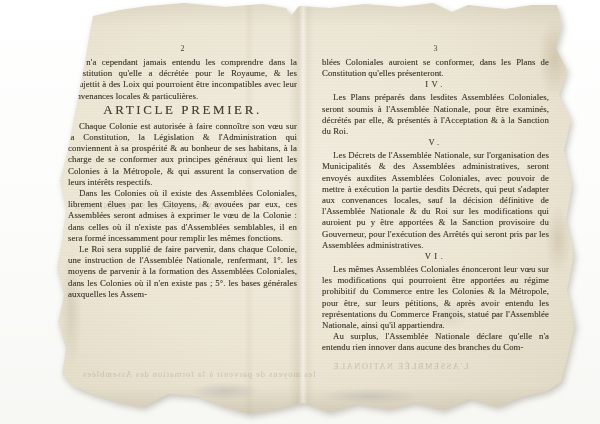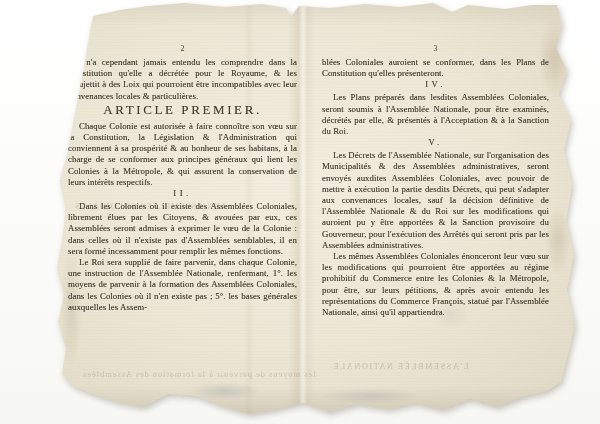--- a/index.html
+++ b/index.html
@@ -73,32 +73,33 @@
       <div class="stain stain-c"></div>
       <div class="stain stain-d"></div>
       <div class="stain stain-e"></div>
       <div class="stain stain-f"></div>
 
       <div class="page page-left">
         <div class="pagenum">2</div>
         <p class="body">elle n'a cependant jamais entendu les comprendre dans la Constitution qu'elle a décrétée pour le Royaume, &amp; les assujettit à des Loix qui pourroient être incompatibles avec leur convenances locales &amp; particulières.</p>
         <div class="heading article">ARTICLE PREMIER.</div>
         <p class="body indent">Chaque Colonie est autorisée à faire connoître son vœu sur la Constitution, la Législation &amp; l'Administration qui conviennent à sa prospérité &amp; au bonheur de ses habitans, à la charge de se conformer aux principes généraux qui lient les Colonies à la Métropole, &amp; qui assurent la conservation de leurs intérêts respectifs.</p>
-        <div class="heading">II.</div>
         <p class="body indent">Dans les Colonies où il existe des Assemblées Coloniales, librement élues par les Citoyens, &amp; avouées par eux, ces Assemblées seront admises à exprimer le vœu de la Colonie : dans celles où il n'existe pas d'Assemblées semblables, il en sera formé incessamment pour remplir les mêmes fonctions.</p>
         <p class="body indent">Le Roi sera supplié de faire parvenir, dans chaque Colonie, une instruction de l'Assemblée Nationale, renfermant, 1°. les moyens de parvenir à la formation des Assemblées Coloniales, dans les Colonies où il n'en existe pas ; 5°. les bases générales auxquelles les Assem-</p>
         <div class="bleed bleed-left-mid">AUX ASSEMBLÉES COLONIALES</div>
         <div class="bleed bleed-left-bottom">les moyens de parvenir à la formation des Assemblées</div>
       </div>
 
       <div class="page page-right">
         <div class="pagenum">3</div>
         <p class="body">blées Coloniales auroient se conformer, dans les Plans de Constitution qu'elles présenteront.</p>
         <div class="heading">IV.</div>
         <p class="body indent">Les Plans préparés dans lesdites Assemblées Coloniales, seront soumis à l'Assemblée Nationale, pour être examinés, décrétés par elle, &amp; présentés à l'Acceptation &amp; à la Sanction du Roi.</p>
         <div class="heading">V.</div>
         <p class="body indent">Les Décrets de l'Assemblée Nationale, sur l'organisation des Municipalités &amp; des Assemblées administratives, seront envoyés auxdites Assemblées Coloniales, avec pouvoir de mettre à exécution la partie desdits Décrets, qui peut s'adapter aux convenances locales, sauf la décision définitive de l'Assemblée Nationale &amp; du Roi sur les modifications qui auroient pu y être apportées &amp; la Sanction provisoire du Gouverneur, pour l'exécution des Arrêtés qui seront pris par les Assemblées administratives.</p>
+        <div class="heading">VI.</div>
         <p class="body indent">Les mêmes Assemblées Coloniales énonceront leur vœu sur les modifications qui pourroient être apportées au régime prohibitif du Commerce entre les Colonies &amp; la Métropole, pour être, sur leurs pétitions, &amp; après avoir entendu les représentations du Commerce François, statué par l'Assemblée Nationale, ainsi qu'il appartiendra.</p>
+        <p class="body indent">Au surplus, l'Assemblée Nationale déclare qu'elle n'a entendu rien innover dans aucune des branches du Com-</p>
         <div class="bleed bleed-right-bottom">L'ASSEMBLÉE NATIONALE</div>
       </div>
     </div>
   </div>
 </div>
 
 </body></html>

